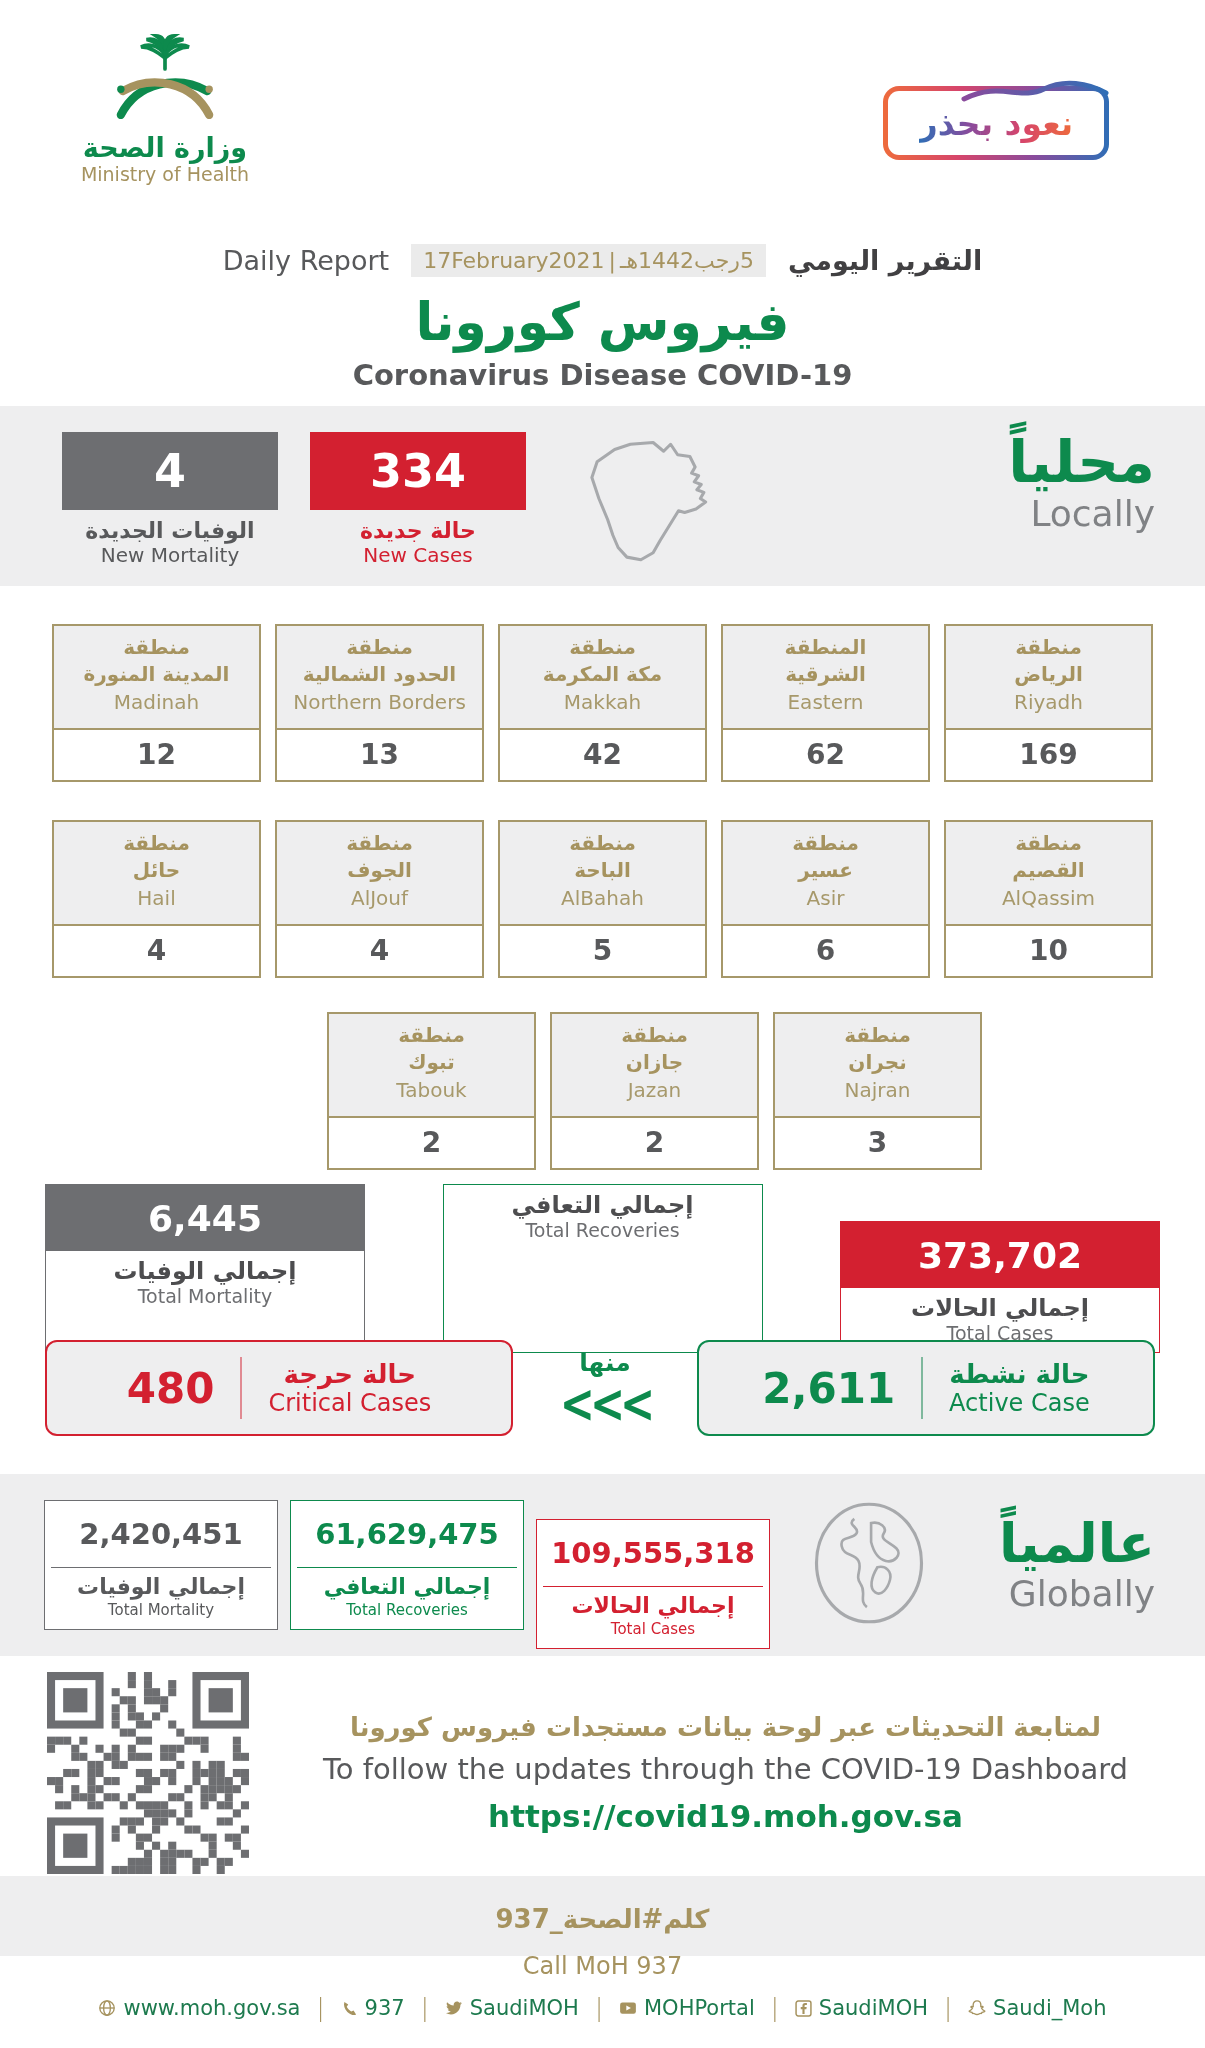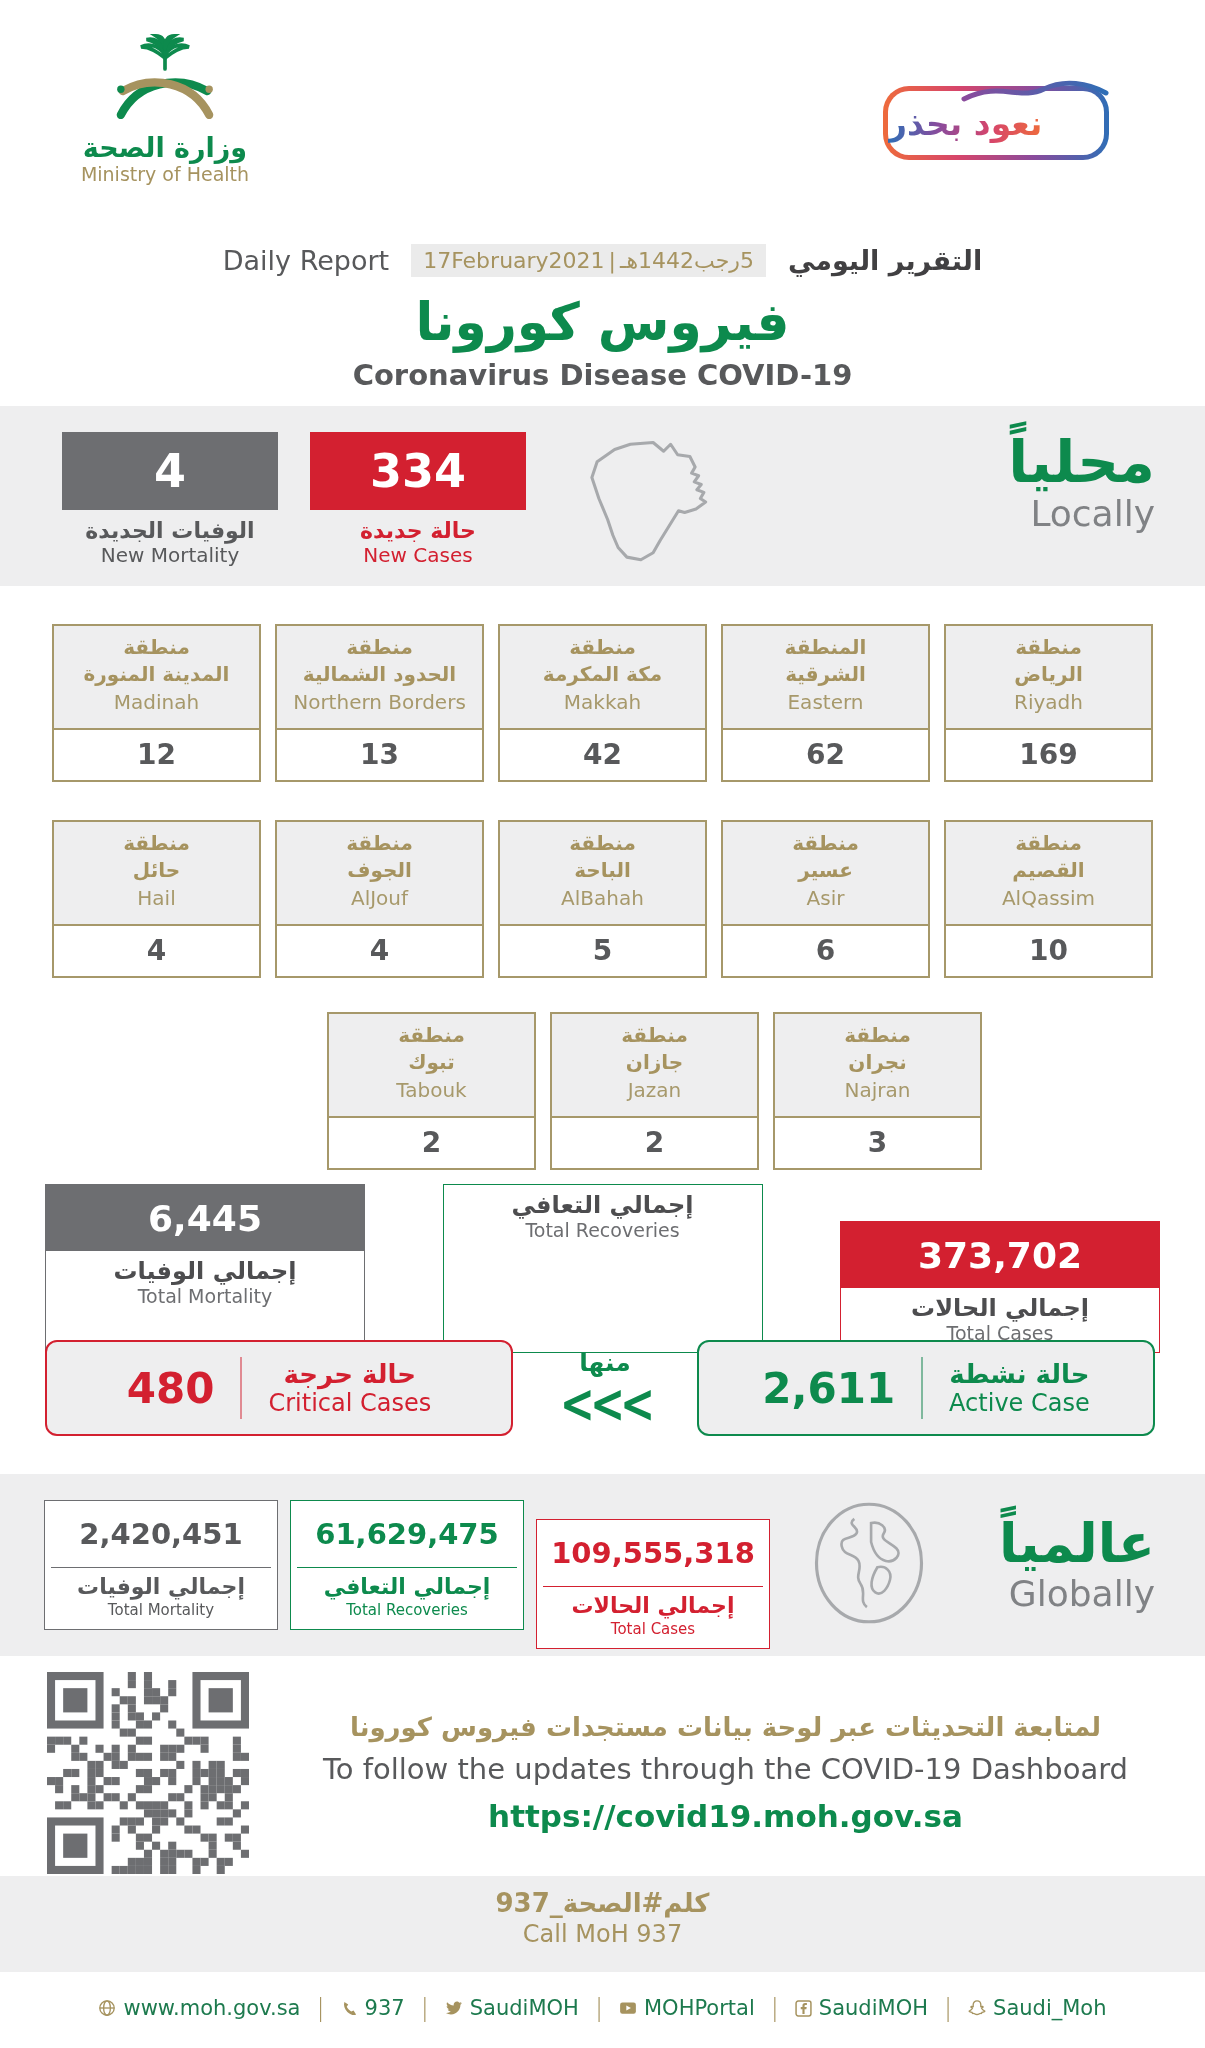--- a/index.html
+++ b/index.html
@@ -4,24 +4,24 @@
 <style>
   * { margin:0; padding:0; box-sizing:border-box; }
   body { background:#fff; font-family:"DejaVu Sans", sans-serif; }
   .page { position:relative; width:1205px; height:2048px; margin:0 auto; background:#fff; overflow:hidden; }
 
   
   .logo-block { position:absolute; left:60px; top:34px; width:210px; text-align:center; }
   .logo-ar { color:#0d8a4d; font-size:27px; font-weight:bold; margin-top:2px; }
   .logo-en { color:#a6935f; font-size:19px; }
   .rtn-badge { position:absolute; left:883px; top:86px; width:226px; height:74px;
-    border-radius:26px; border:5px solid transparent;
+    border-radius:16px; border:5px solid transparent;
     background:linear-gradient(#fff,#fff) padding-box,
                linear-gradient(90deg,#ee6b3c,#d6456b,#8a4b9c,#2f6eb6) border-box;
-    display:flex; align-items:center; }
+    display:flex; align-items:center; justify-content:center; }
   .rtn-badge span { font-size:33px; font-weight:bold;
     background:linear-gradient(90deg,#2f6eb6,#8a4b9c,#d6456b,#ee6b3c);
     -webkit-background-clip:text; background-clip:text; color:transparent; }
   .rtn-swoosh { position:absolute; right:-6px; top:-16px; }
 
   .report-row { position:absolute; top:244px; left:0; width:100%;
     display:flex; justify-content:center; align-items:center; gap:22px; }
   .daily-en { color:#58595b; font-size:27px; }
   .date-chip { background:#ebebeb; color:#a6935f; font-size:22px; padding:4px 12px; display:flex; gap:4px; align-items:center; }
   .daily-ar { color:#414042; font-size:27px; font-weight:bold; }
@@ -92,23 +92,23 @@
 
   
   .qr-section { position:absolute; top:1672px; left:45px; width:1115px; display:flex; align-items:center; gap:40px; }
   .qr-box { width:206px; height:202px; }
   .dash-text { flex:1; text-align:center; }
   .dash-ar { color:#a6935f; font-size:26px; font-weight:bold; }
   .dash-en { color:#58595b; font-size:29px; margin-top:10px; }
   .dash-url { color:#0d8a4d; font-size:31px; font-weight:bold; margin-top:12px; }
 
   
-  .band-call { top:1876px; height:96px; text-align:center; padding-top:12px; }
+  .band-call { top:1876px; height:80px; text-align:center; padding-top:28px; }
   .call-ar { color:#a6935f; font-size:26px; font-weight:bold; }
-  .call-en { color:#a6935f; font-size:24px; margin-top:2px; }
+  .call-en { color:#a6935f; font-size:24px; margin-top:18px; }
   .footer-row { position:absolute; top:1994px; left:0; width:100%;
     display:flex; justify-content:center; align-items:center; gap:16px; }
   .f-item { display:flex; align-items:center; gap:7px; color:#1d7a4e; font-size:21px; }
   .f-sep { color:#a6935f; font-size:24px; font-weight:200; }
   .icon-gold svg { display:block; }
 </style>
 </head>
 <body>
 
 <div class="page">

